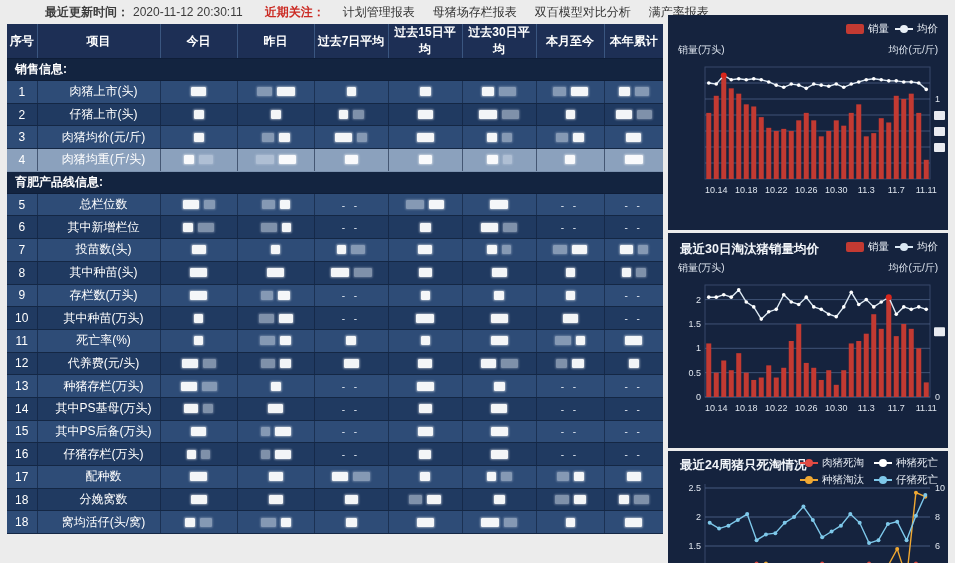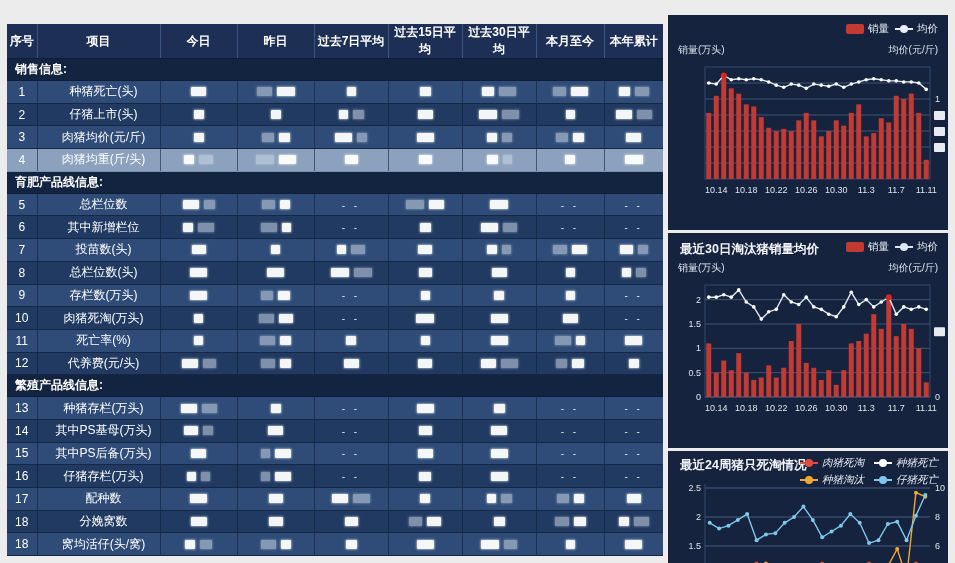--- a/index.html
+++ b/index.html
@@ -53,20 +53,31 @@
   .axis-row { display:flex; justify-content:space-between; padding:2px 10px 0 10px;
     font-size:10px; color:#dde4ee; height:16px; }
   .axis-row.dim span { opacity:.32; }
   .chart-svg { display:block; }
 </style>
 </head>
 <body>
 
 <div id="stage">
 
+  <div class="topbar">
+    <span class="lbl">最近更新时间：</span>
+    <span class="time">2020-11-12 20:30:11</span>
+    <span class="focus">近期关注：</span>
+    <span class="links" id="topLinks">
+        <span>计划管理报表</span>
+        <span>母猪场存栏报表</span>
+        <span>双百模型对比分析</span>
+        <span>满产率报表</span>
+      </span>
+  </div>
 
   <div class="tablewrap">
     <table>
       <colgroup>
         <col style="width:30px">
           <col style="width:123px">
           <col style="width:77px">
           <col style="width:77px">
         <col style="width:74px">
           <col style="width:74px">
@@ -86,21 +97,21 @@
           <th>本月至今</th>
           <th>本年累计</th>
         </tr>
       </thead>
       <tbody id="tbody">
           <tr class="section">
             <td colspan="9">销售信息:</td>
           </tr>
           <tr class="data r-light">
             <td>1</td>
-            <td class="cl">种猪死亡(头)</td>
+            <td class="cl">肉猪上市(头)</td>
             <td>
               <span class="blkrow">
                 <span class="blk" style="width: 15px;"></span>
               </span>
             </td>
             <td>
               <span class="blkrow">
                 <span class="blk dim" style="width: 15px;"></span>
                 <span class="blk" style="width: 18px;"></span>
               </span>
@@ -362,21 +373,21 @@
             </td>
             <td>
               <span class="blkrow">
                 <span class="blk" style="width: 13px;"></span>
                 <span class="blk dim" style="width: 10px;"></span>
               </span>
             </td>
           </tr>
           <tr class="data r-dark">
             <td>8</td>
-            <td class="cl">总栏位数(头)</td>
+            <td class="cl">其中种苗(头)</td>
             <td>
               <span class="blkrow">
                 <span class="blk" style="width: 17px;"></span>
               </span>
             </td>
             <td>
               <span class="blkrow">
                 <span class="blk" style="width: 17px;"></span>
               </span>
             </td>
@@ -435,21 +446,21 @@
             </td>
             <td>
               <span class="blkrow">
                 <span class="blk" style="width: 9px;"></span>
               </span>
             </td>
             <td><span class="dash">- -</span></td>
           </tr>
           <tr class="data r-dark">
             <td>10</td>
-            <td class="cl">肉猪死淘(万头)</td>
+            <td class="cl">其中种苗(万头)</td>
             <td>
               <span class="blkrow">
                 <span class="blk" style="width: 9px;"></span>
               </span>
             </td>
             <td>
               <span class="blkrow">
                 <span class="blk dim" style="width: 15px;"></span>
                 <span class="blk" style="width: 14px;"></span>
               </span>
@@ -548,23 +559,20 @@
               <span class="blkrow">
                 <span class="blk dim" style="width: 11px;"></span>
                 <span class="blk" style="width: 12px;"></span>
               </span>
             </td>
             <td>
               <span class="blkrow">
                 <span class="blk" style="width: 10px;"></span>
               </span>
             </td>
-          </tr>
-          <tr class="section">
-            <td colspan="9">繁殖产品线信息:</td>
           </tr>
           <tr class="data r-light">
             <td>13</td>
             <td class="cl">种猪存栏(万头)</td>
             <td>
               <span class="blkrow">
                 <span class="blk" style="width: 16px;"></span>
                 <span class="blk dim" style="width: 15px;"></span>
               </span>
             </td>
@@ -1009,21 +1017,21 @@
           <text x="168.25" y="136" text-anchor="middle" font-size="9" fill="#dfe5ee">10.30</text>
           <text x="198.25" y="136" text-anchor="middle" font-size="9" fill="#dfe5ee">11.3</text>
           <text x="228.25" y="136" text-anchor="middle" font-size="9" fill="#dfe5ee">11.7</text>
           <text x="258.25" y="136" text-anchor="middle" font-size="9" fill="#dfe5ee">11.11</text>
         </svg>
     </div>
 
     <div class="panel">
       <div class="panel-head" style="height:30px;padding-top:6px;">
         <div class="chart-title">最近24周猪只死淘情况</div>
-        <div class="legend legend-grid" id="lg2" style="top:5px;font-style:italic;">
+        <div class="legend legend-grid" id="lg2" style="top:5px;">
             <span class="lg-item">
               <span class="lg-line" style="background: rgb(224, 75, 67);">
                 <i style="background: rgb(224, 75, 67);"></i>
               </span>
               <span>肉猪死淘</span>
             </span>
             <span class="lg-item">
               <span class="lg-line" style="background: rgb(255, 255, 255);">
                 <i style="background: rgb(255, 255, 255);"></i>
               </span>

